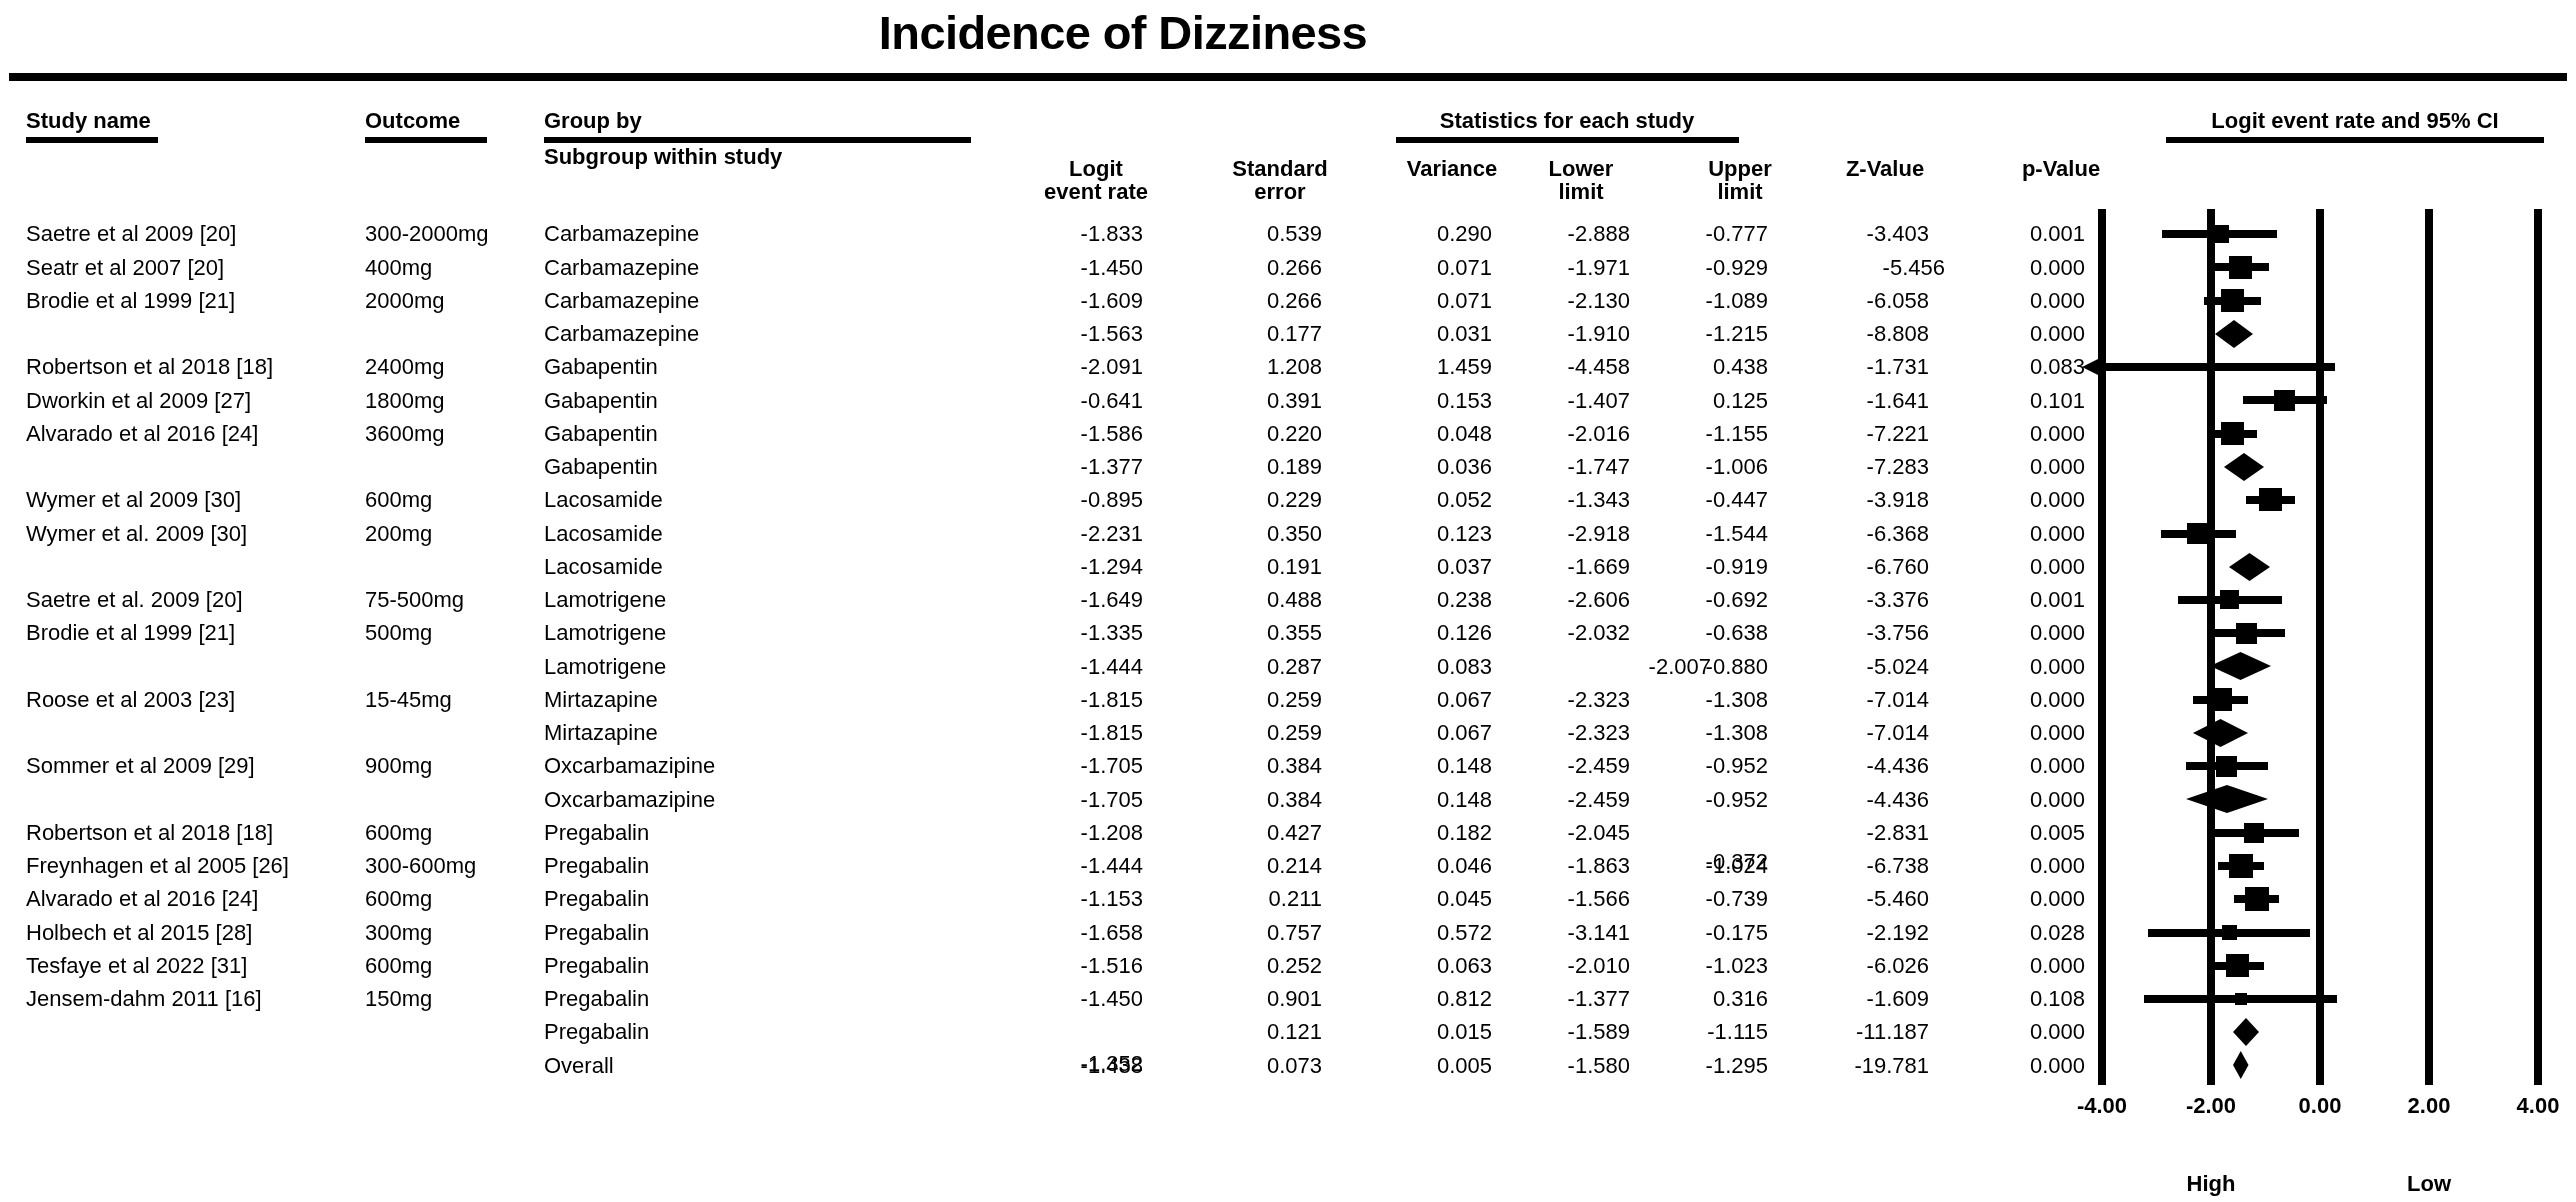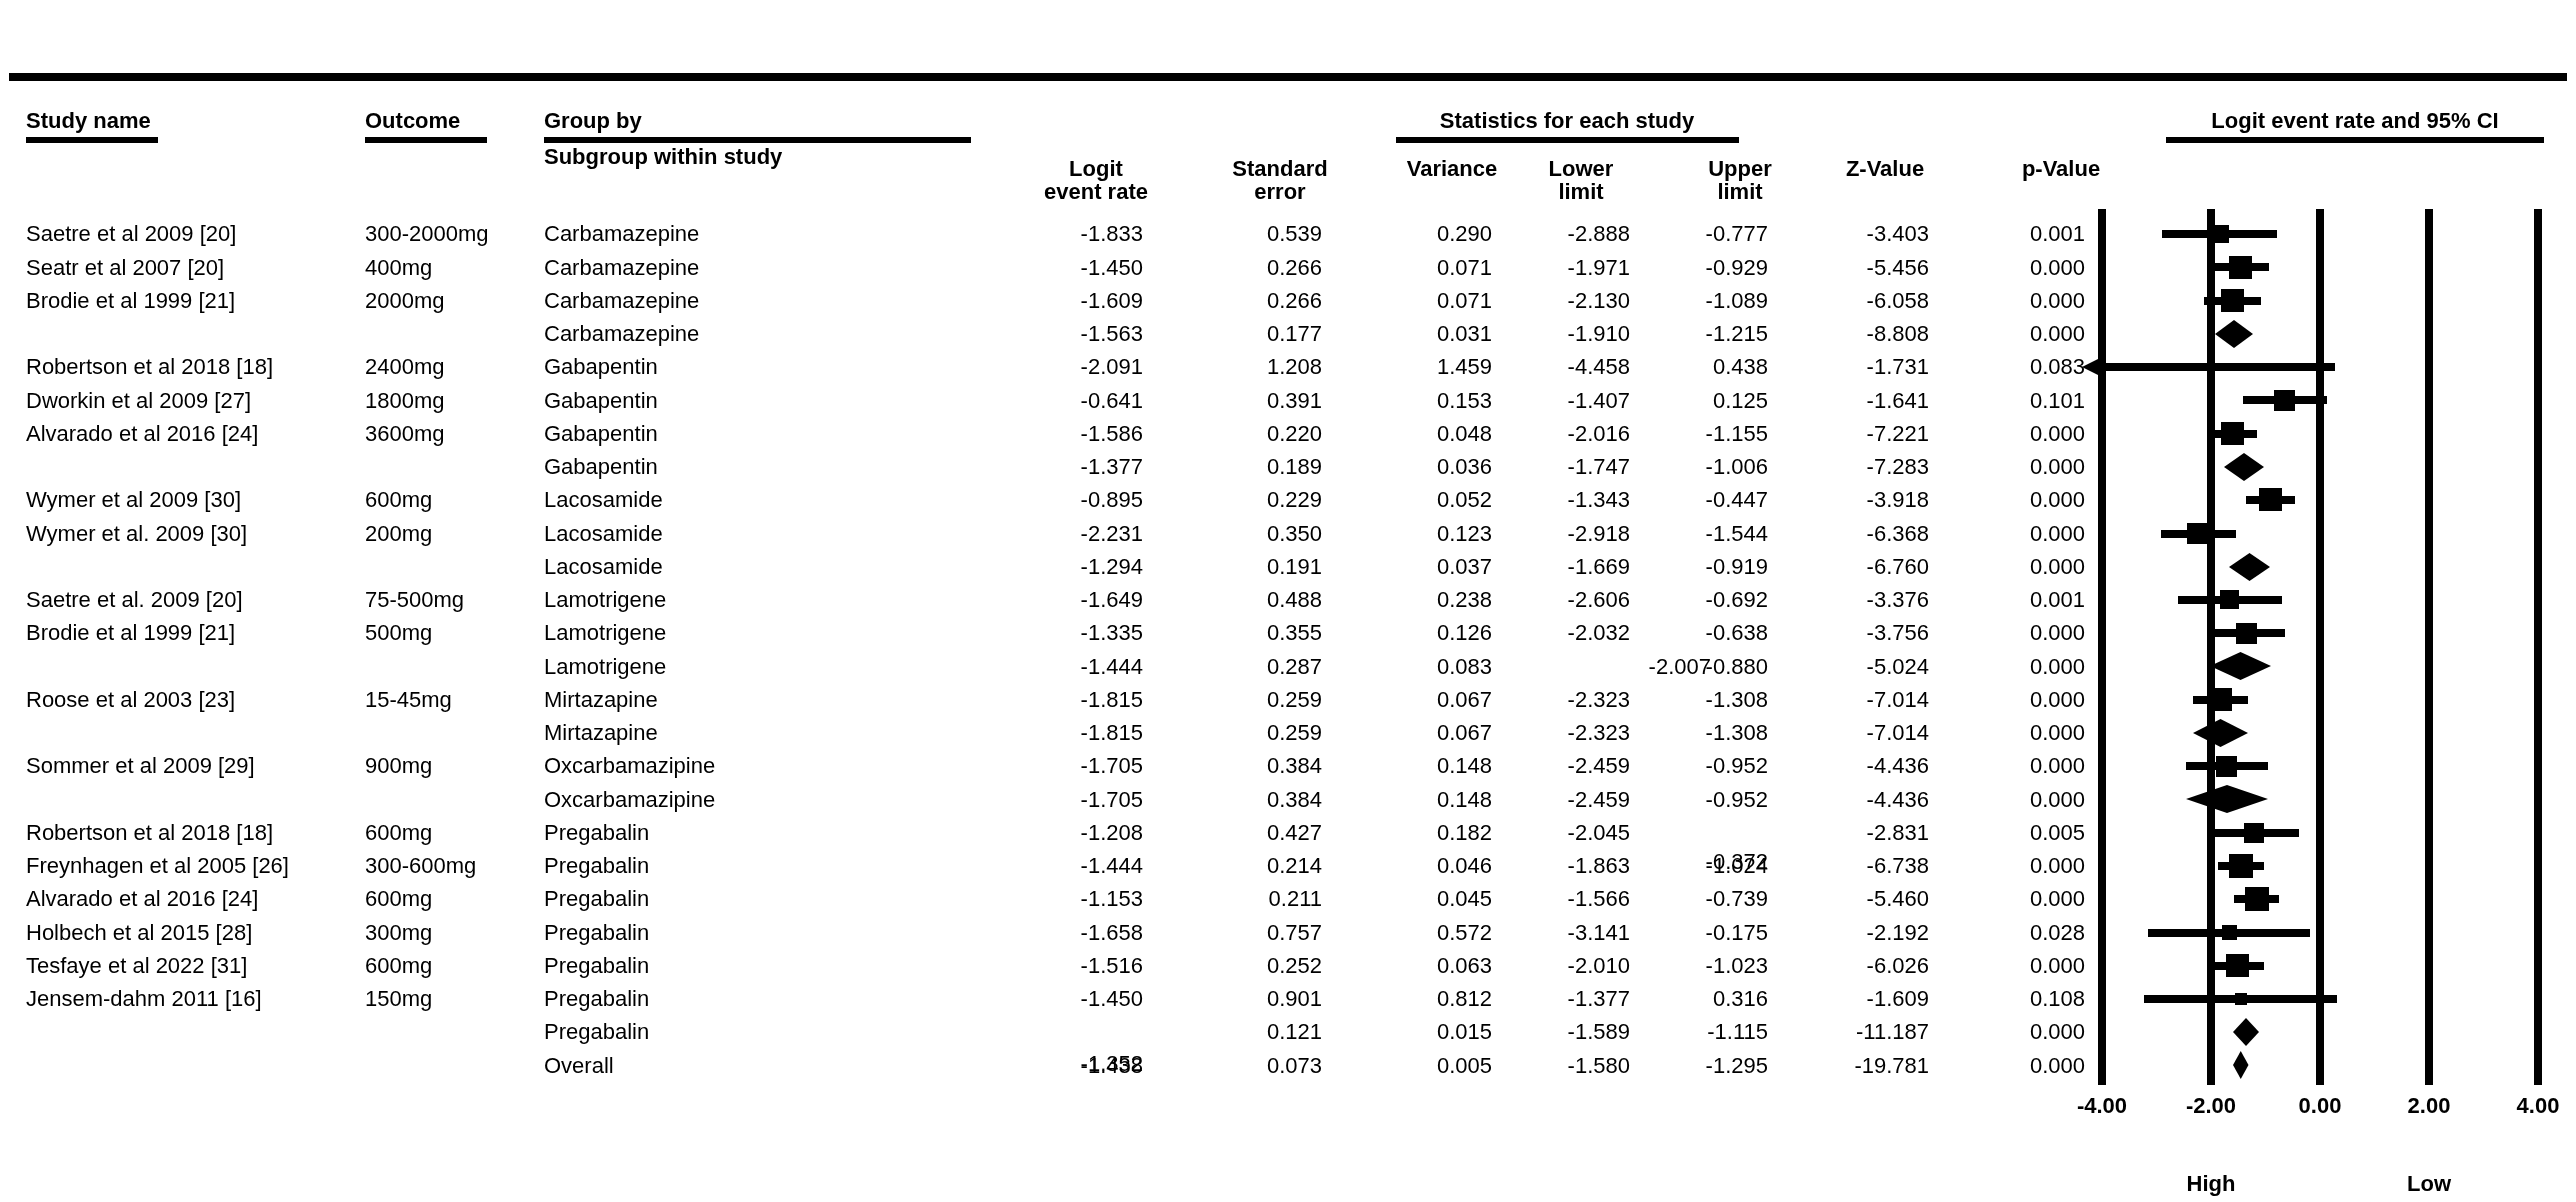--- a/index.html
+++ b/index.html
@@ -21,20 +21,21 @@
   .ciline{position:absolute;height:7.6px;background:#000;}
   .sq{position:absolute;background:#000;}
   .diamond{position:absolute;background:#000;clip-path:polygon(50% 0%,100% 50%,50% 100%,0% 50%);}
   .arrowL{position:absolute;width:0;height:0;border-style:solid;border-color:transparent;border-right-color:#000;}
 </style>
 </head>
 <body>
 
 <div id="page">
 
+  <div class="abs title" style="left:1123px;top:8.2px;">Incidence of Dizziness</div>
   <div class="rule" style="left:8.8px;top:73px;width:2558px;height:7.6px;"></div>
 
   <div class="abs hdr" style="left:26px;top:109px;">Study name</div>
   <div class="abs hdr" style="left:365px;top:109px;">Outcome</div>
   <div class="abs hdr" style="left:544px;top:109px;">Group by</div>
   <div class="abs hdr ctr" style="left:1567px;top:109px;">Statistics for each study</div>
   <div class="abs hdr ctr" style="left:2355px;top:109px;">Logit event rate and 95% CI</div>
 
   <div class="rule" style="left:26px;top:137px;width:132px;height:5.9px;"></div>
   <div class="rule" style="left:365px;top:137px;width:122px;height:5.9px;"></div>
@@ -88,21 +89,21 @@
       </div>
       <div class="">
         <div class="abs cell" style="left: 26px; top: 256px;">Seatr et al 2007 [20]</div>
         <div class="abs cell" style="left: 365px; top: 256px;">400mg</div>
         <div class="abs cell" style="left: 544px; top: 256px;">Carbamazepine</div>
         <div class="abs cell num" style="left: 979px; top: 256px;">-1.450</div>
         <div class="abs cell num" style="left: 1158px; top: 256px;">0.266</div>
         <div class="abs cell num" style="left: 1328px; top: 256px;">0.071</div>
         <div class="abs cell num" style="left: 1466px; top: 256px;">-1.971</div>
         <div class="abs cell num" style="left: 1604px; top: 256px;">-0.929</div>
-        <div class="abs cell num" style="left: 1765px; top: 256px;">-5.456</div>
+        <div class="abs cell num" style="left: 1765px; top: 256px; padding-left: 16px;">-5.456</div>
         <div class="abs cell num" style="left: 1921px; top: 256px;">0.000</div>
       </div>
       <div class="">
         <div class="abs cell" style="left: 26px; top: 289px;">Brodie et al 1999 [21]</div>
         <div class="abs cell" style="left: 365px; top: 289px;">2000mg</div>
         <div class="abs cell" style="left: 544px; top: 289px;">Carbamazepine</div>
         <div class="abs cell num" style="left: 979px; top: 289px;">-1.609</div>
         <div class="abs cell num" style="left: 1158px; top: 289px;">0.266</div>
         <div class="abs cell num" style="left: 1328px; top: 289px;">0.071</div>
         <div class="abs cell num" style="left: 1466px; top: 289px;">-2.130</div>

